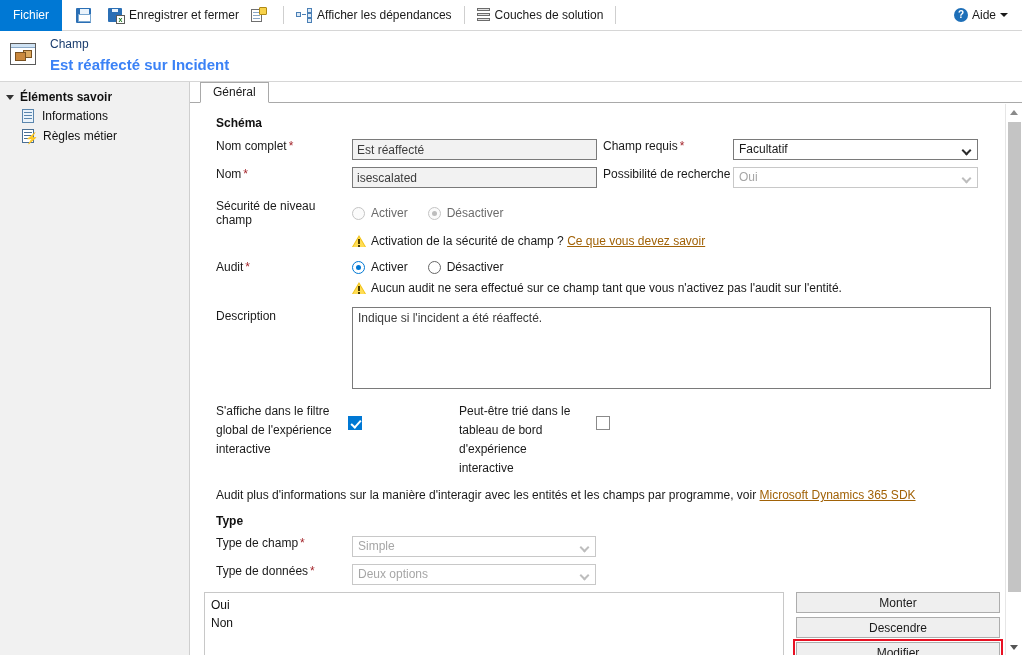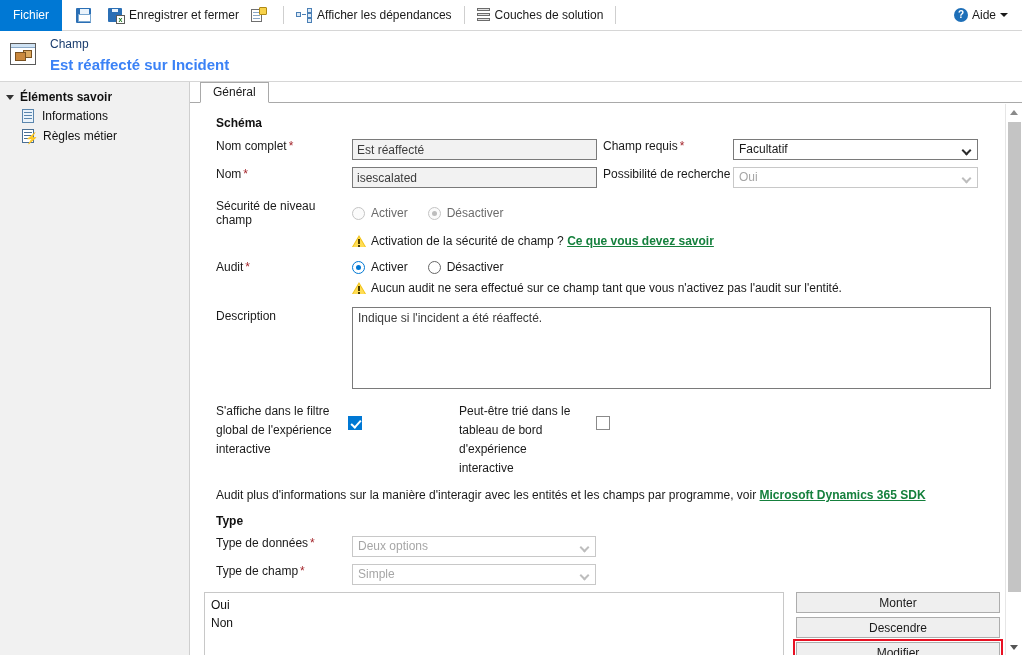--- a/index.html
+++ b/index.html
@@ -361,21 +361,21 @@
     border-left: 6px solid transparent; border-right: 6px solid transparent;
     border-bottom: 10px solid #ffdd55;
   }
   .ico-warn .bang {
     position: absolute; left: 6px; top: 4px; width: 2px; height: 5px; background: #4a3c00;
   }
   .ico-warn .bang::after {
     content: ""; position: absolute; left: 0; top: 6px; width: 2px; height: 2px; background: #4a3c00;
   }
   .warn-text { font-size: 12px; color: #1a1a1a; }
-  a.lnk { color: #15803d; text-decoration: underline; cursor: pointer; font-weight: bold; }
+  a.lnk { color: #a16207; text-decoration: underline; cursor: pointer; }
 
   
   .desc-row { display: flex; align-items: flex-start; margin-bottom: 10px; }
   textarea.desc {
     width: 100%; height: 82px;
     font-family: "Liberation Sans", sans-serif; font-size: 12px;
     border: 1px solid #7a7a7a; background: #ffffff;
     padding: 3px 5px; resize: none; outline: none; color: #3b3b3b;
   }
 
@@ -646,42 +646,42 @@
         </div>
 
         <div class="info-line">
           <span>Audit plus d'informations sur la manière d'interagir avec les entités et les champs par programme, voir </span><a class="lnk">Microsoft Dynamics 365 SDK</a>
         </div>
 
         <div class="section-title" style="margin-bottom:8px;">Type</div>
 
         <div class="row">
           <div class="col-l">
+            <span class="lbl">Type de champ</span><span class="req">*</span>
+          </div>
+          <div style="width:244px;flex:0 0 244px;">
+            <div class="sel disabled">
+              <span>Simple</span>
+              <span class="chev"></span>
+            </div>
+          </div>
+        </div>
+
+        <div class="row">
+          <div class="col-l">
             <span class="lbl">Type de données</span><span class="req">*</span>
           </div>
           <div style="width:244px;flex:0 0 244px;">
             <div class="sel disabled">
               <span>Deux options</span>
               <span class="chev"></span>
             </div>
           </div>
         </div>
 
-        <div class="row">
-          <div class="col-l">
-            <span class="lbl">Type de champ</span><span class="req">*</span>
-          </div>
-          <div style="width:244px;flex:0 0 244px;">
-            <div class="sel disabled">
-              <span>Simple</span>
-              <span class="chev"></span>
-            </div>
-          </div>
-        </div>
-
         <div class="opt-block">
           <div id="opt-list">
             <div class="opt-item">Oui</div>
             <div class="opt-item">Non</div>
           </div>
           <div id="opt-buttons">
             <div class="btn">Monter</div>
             <div class="btn">Descendre</div>
             <div class="btn btn-hl">Modifier</div>
           </div>

